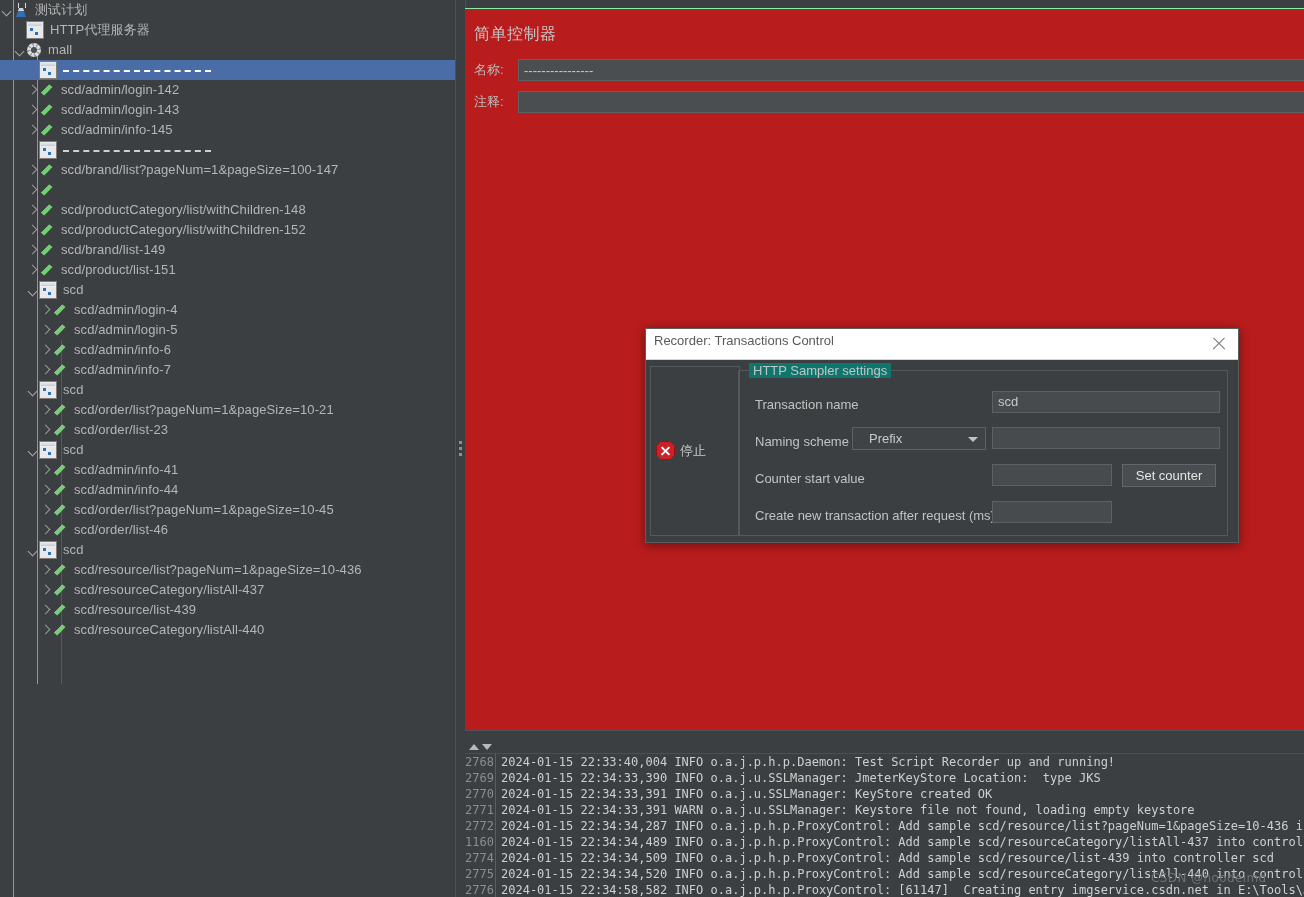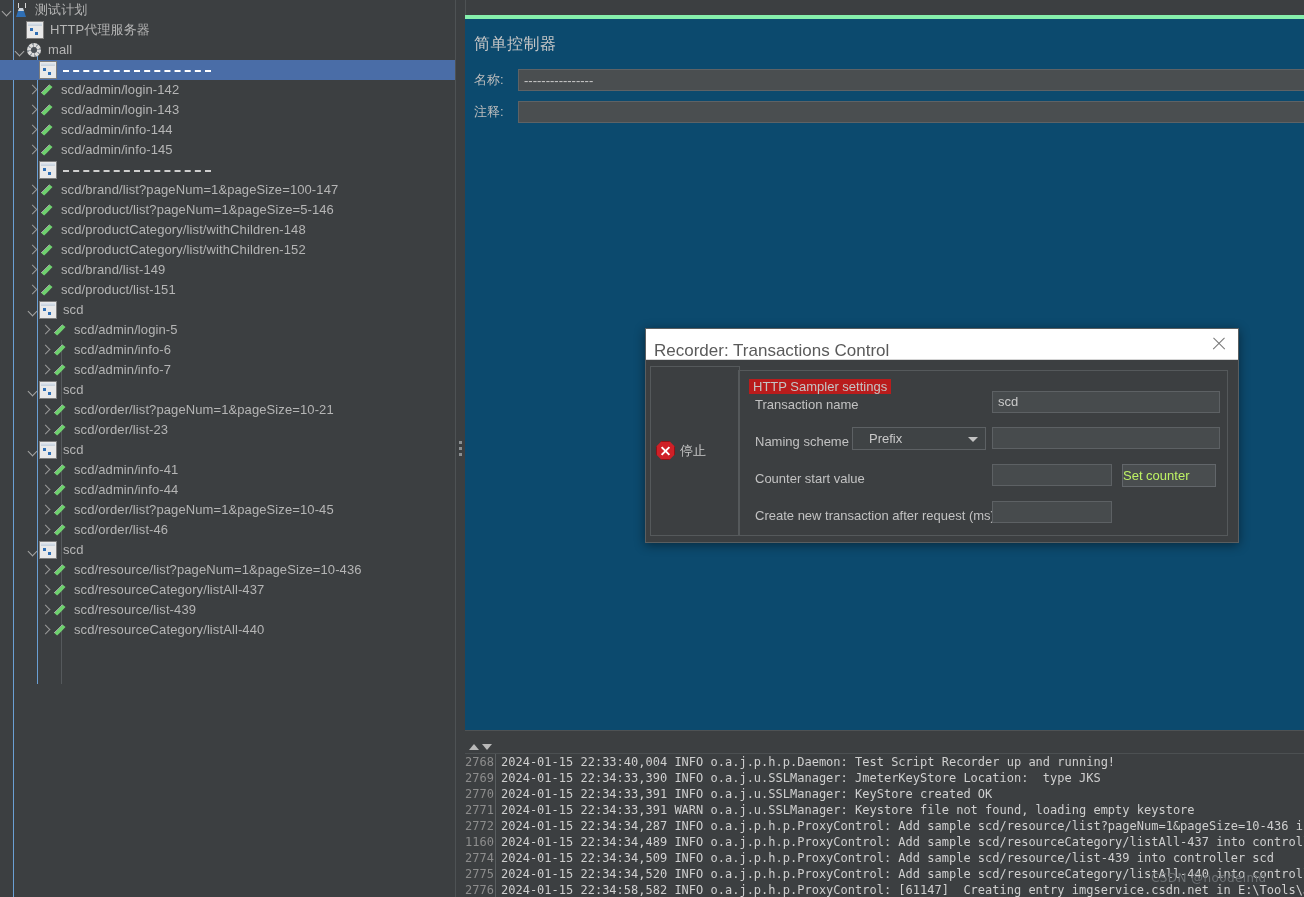--- a/index.html
+++ b/index.html
@@ -114,22 +114,22 @@
     position:absolute;left:3px;top:441px;width:3px;height:3px;background:#8b8f91;
     box-shadow:0 6px 0 #8b8f91,0 12px 0 #8b8f91;
   }
   #hsplit{
     position:absolute;left:465px;top:730px;width:839px;height:11px;background:#3c3f41;
     border-top:1px solid #4e5254;border-bottom:1px solid #4e5254;
   }
 
   
   #main-panel{
-    position:absolute;left:465px;top:15px;width:839px;height:730px;background:#0c4a6e;
-    border-top:4px solid #86efac;
+    position:absolute;left:465px;top:8px;width:839px;height:730px;background:#b91c1c;
+    border-top:1px solid #86efac;
   }
   #panel-title{
     position:absolute;left:9px;top:15px;font-size:16px;color:#c6c6c6;letter-spacing:.5px;
   }
   .field-row{position:absolute;left:9px;display:flex;align-items:center;}
   .field-label{width:44px;font-size:13px;color:#bcbcbc;}
   .jtf{
     background:#4a4e50;border:1px solid #5e6265;height:22px;line-height:22px;
     color:#c9c9c9;font-size:13px;padding:0 5px;box-sizing:border-box;
   }
@@ -139,21 +139,21 @@
   
   #recorder-dialog{
     position:absolute;left:645px;top:328px;width:592px;height:213px;
     background:#3c3f41;border:1px solid #5a5e60;
     box-shadow:0 2px 10px rgba(0,0,0,.45);
   }
   #dialog-titlebar{
     position:relative;height:30px;background:#ffffff;border-bottom:1px solid #d4d4d4;
   }
   #dialog-title{
-    position:absolute;left:8px;top:12px;font-size:17px;color:#5a5a5a;
+    position:absolute;left:8px;top:4px;font-size:13px;color:#5a5a5a;
   }
   #dialog-close{
     position:absolute;right:10px;top:6px;width:18px;height:18px;cursor:default;
   }
   #dialog-close::before,#dialog-close::after{
     content:"";position:absolute;left:1px;top:8px;width:16px;height:1.4px;background:#777;
   }
   #dialog-close::before{transform:rotate(45deg);}
   #dialog-close::after{transform:rotate(-45deg);}
 
@@ -175,40 +175,41 @@
   }
   .stop-octagon::before{transform:rotate(45deg);}
   .stop-octagon::after{transform:rotate(-45deg);}
   #stop-label{font-size:13px;color:#c9c9c9;}
 
   #sampler-group{
     position:absolute;left:92px;top:10px;width:488px;height:164px;
     border:1px solid #55595b;
   }
   #group-legend{
-    position:absolute;left:10px;top:-8px;background:#b91c1c;padding:0 4px;
-    font-size:13px;color:#c4c4c4;margin-top:16px;
+    position:absolute;left:10px;top:-8px;background:#0f766e;padding:0 4px;
+    font-size:13px;color:#c4c4c4;
   }
   .dlg-label{position:absolute;font-size:13px;color:#c2c2c2;}
   .dlg-input{
     position:absolute;background:#474b4d;border:1px solid #5d6164;height:22px;
     box-sizing:border-box;color:#c9c9c9;font-size:13px;line-height:20px;padding:0 5px;
   }
   .dlg-combo{
     position:absolute;background:#3f4345;border:1px solid #5d6164;height:23px;
     box-sizing:border-box;color:#c9c9c9;font-size:13px;line-height:21px;padding:0 16px;
   }
   .dlg-combo .arrow{
     position:absolute;right:7px;top:9px;width:0;height:0;
     border-left:5px solid transparent;border-right:5px solid transparent;
     border-top:5px solid #c3c3c3;
   }
   .dlg-btn{
     position:absolute;background:#494d4f;border:1px solid #62666a;height:23px;
-    box-sizing:border-box;color:#bef264;font-size:13px;line-height:21px;
+    box-sizing:border-box;color:#e5e5e5;font-size:13px;line-height:21px;
+    text-align:center;
   }
 
   
   #log-panel{
     position:absolute;left:465px;top:741px;width:839px;height:156px;
     background:#3c3f41;overflow:hidden;
   }
   #log-toolbar{
     position:relative;height:12px;background:#3c3f41;border-bottom:1px solid #4c5052;
   }
@@ -277,27 +278,20 @@
           <span class="tw-indent"></span>
           <span class="twisty closed"></span>
           <span class="ticon ic-pen"></span>
           <span class="tree-label">scd/admin/login-143</span>
         </div>
         <div class="tree-row">
           <span class="tw-indent"></span>
           <span class="tw-indent"></span>
           <span class="twisty closed"></span>
           <span class="ticon ic-pen"></span>
-          <span class="tree-label">scd/admin/info-144</span>
-        </div>
-        <div class="tree-row">
-          <span class="tw-indent"></span>
-          <span class="tw-indent"></span>
-          <span class="twisty closed"></span>
-          <span class="ticon ic-pen"></span>
           <span class="tree-label">scd/admin/info-145</span>
         </div>
         <div class="tree-row">
           <span class="tw-indent"></span>
           <span class="tw-indent"></span>
           <span class="tw-indent"></span>
           <span class="ticon ic-ctrl"></span>
           <span class="tree-label"><span class="dashed"></span></span>
         </div>
         <div class="tree-row">
@@ -305,21 +299,20 @@
           <span class="tw-indent"></span>
           <span class="twisty closed"></span>
           <span class="ticon ic-pen"></span>
           <span class="tree-label">scd/brand/list?pageNum=1&amp;pageSize=100-147</span>
         </div>
         <div class="tree-row">
           <span class="tw-indent"></span>
           <span class="tw-indent"></span>
           <span class="twisty closed"></span>
           <span class="ticon ic-pen"></span>
-          <span class="tree-label">scd/product/list?pageNum=1&amp;pageSize=5-146</span>
         </div>
         <div class="tree-row">
           <span class="tw-indent"></span>
           <span class="tw-indent"></span>
           <span class="twisty closed"></span>
           <span class="ticon ic-pen"></span>
           <span class="tree-label">scd/productCategory/list/withChildren-148</span>
         </div>
         <div class="tree-row">
           <span class="tw-indent"></span>
@@ -341,20 +334,28 @@
           <span class="twisty closed"></span>
           <span class="ticon ic-pen"></span>
           <span class="tree-label">scd/product/list-151</span>
         </div>
         <div class="tree-row">
           <span class="tw-indent"></span>
           <span class="tw-indent"></span>
           <span class="twisty open"></span>
           <span class="ticon ic-ctrl"></span>
           <span class="tree-label">scd</span>
+        </div>
+        <div class="tree-row">
+          <span class="tw-indent"></span>
+          <span class="tw-indent"></span>
+          <span class="tw-indent"></span>
+          <span class="twisty closed"></span>
+          <span class="ticon ic-pen"></span>
+          <span class="tree-label">scd/admin/login-4</span>
         </div>
         <div class="tree-row">
           <span class="tw-indent"></span>
           <span class="tw-indent"></span>
           <span class="tw-indent"></span>
           <span class="twisty closed"></span>
           <span class="ticon ic-pen"></span>
           <span class="tree-label">scd/admin/login-5</span>
         </div>
         <div class="tree-row">

